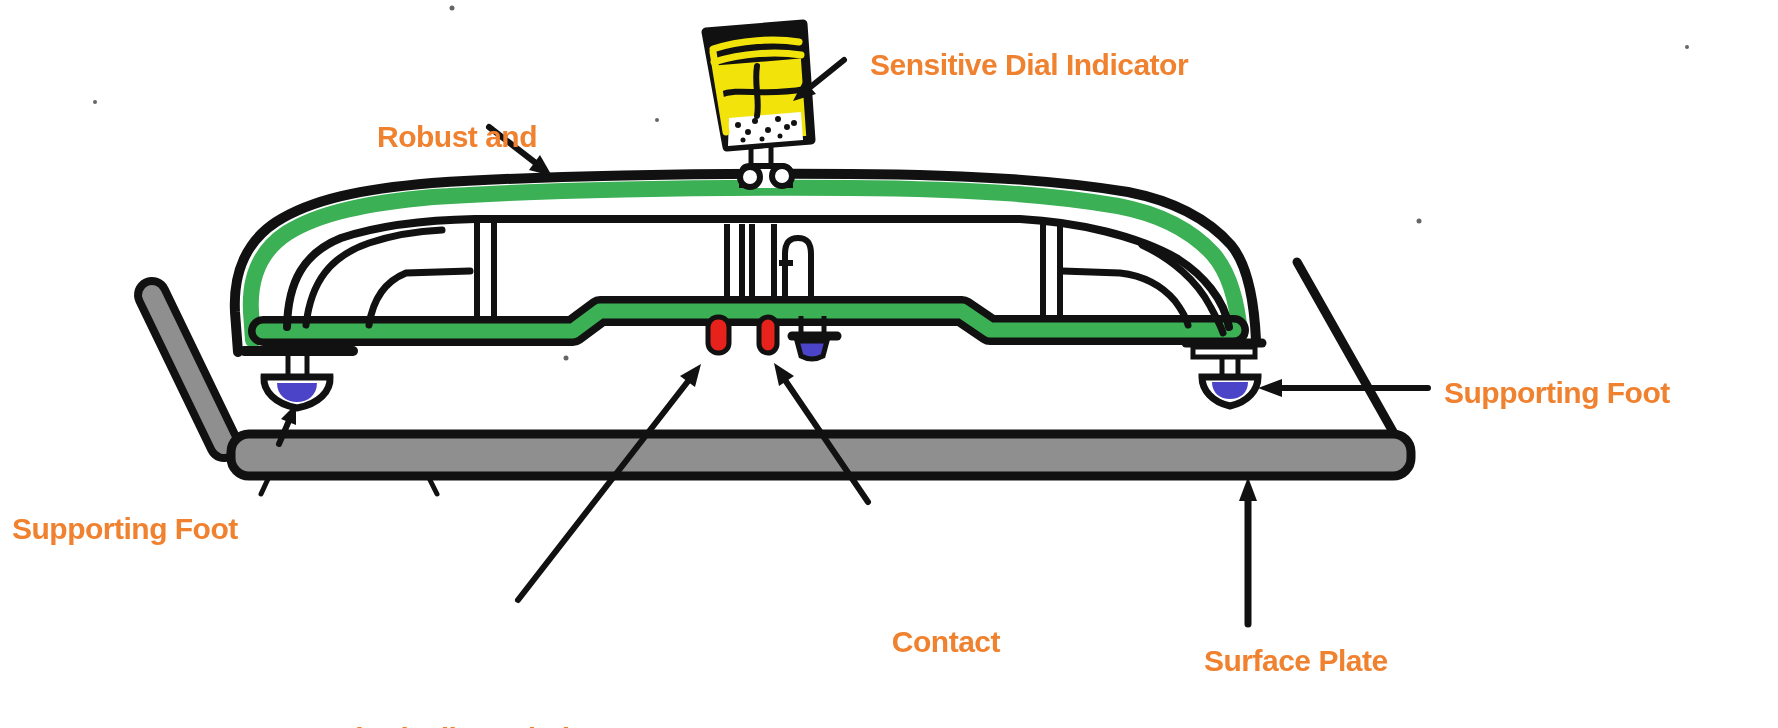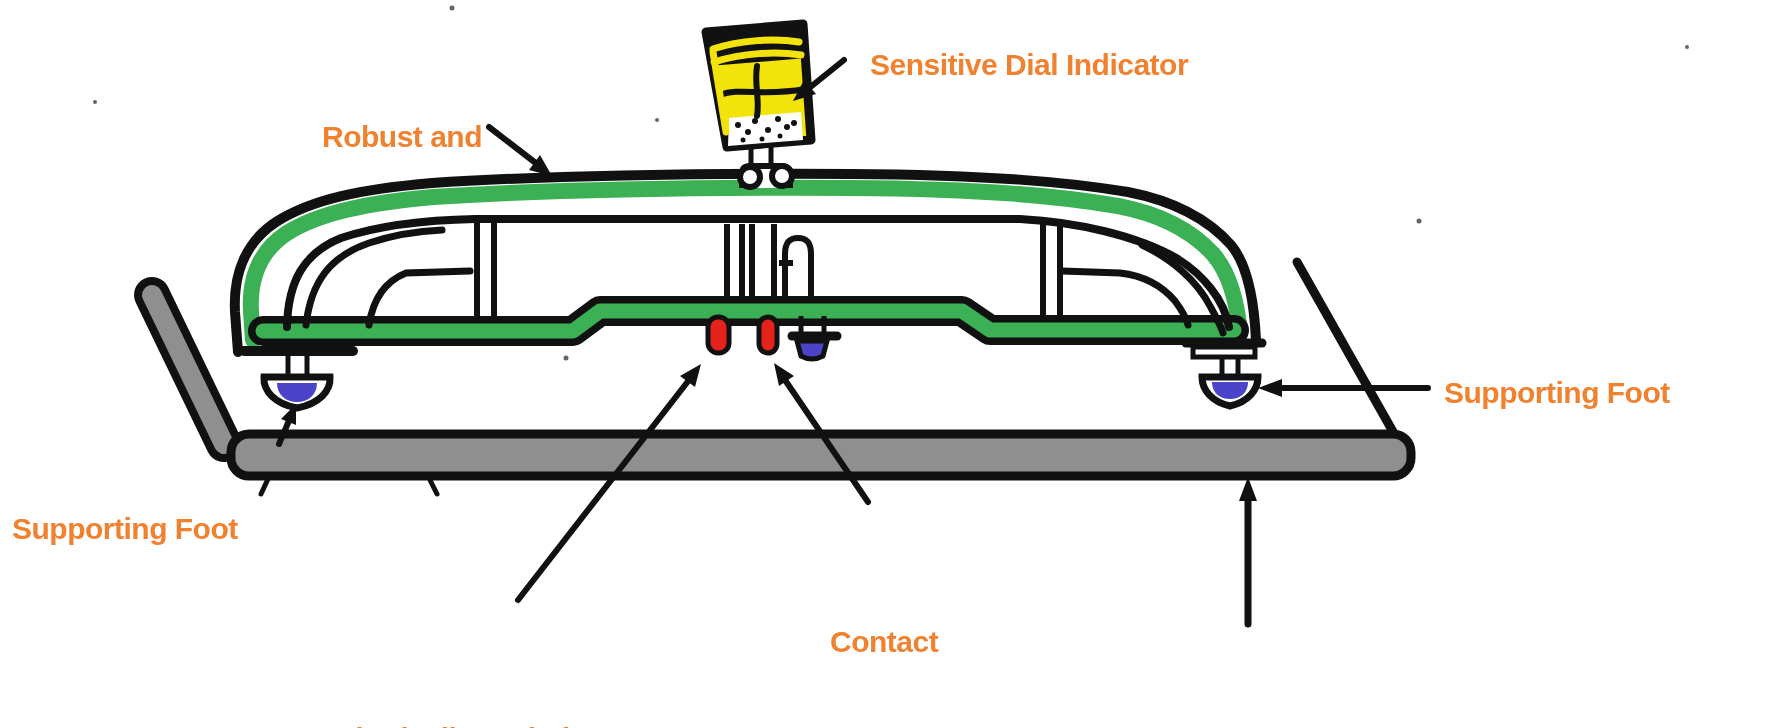--- a/index.html
+++ b/index.html
@@ -1,21 +1,21 @@
 <!DOCTYPE html>
 <html><head>
 <meta charset="utf-8">
 <style>
   html,body{margin:0;padding:0;background:#fff;}
   #stage{position:relative;width:1778px;height:728px;background:#fff;overflow:hidden;
          font-family:"Liberation Sans",sans-serif;}
   #art{position:absolute;left:0;top:0;}
   .lbl{position:absolute;font-weight:700;font-size:30px;letter-spacing:-0.5px;
        line-height:45px;white-space:pre;}
-  .lbl.center{text-align:left;}
+  .lbl.center{text-align:right;}
   .lh50{line-height:50px;}
   .lh52{line-height:52px;}
 </style>
 </head>
 <body>
 
 <div id="stage">
 
   <svg id="art" width="1778" height="728" viewBox="0 0 1778 728">
 
@@ -197,14 +197,15 @@
   <div class="lbl center lh52" style="left: 830px; top: 512px; width: 170px; color: rgb(240, 129, 47);">
     <div>Contact</div>
     
   </div>
 
   <div class="lbl lh50" style="left: 318px; top: 614px; color: rgb(240, 129, 47);">
     <div>Spherically Ended</div>
     
   </div>
 
+  <div class="lbl" style="left: 1204px; top: 638px; color: rgb(240, 129, 47);">Surface Plate</div>
 
 </div>
 
 </body></html>

